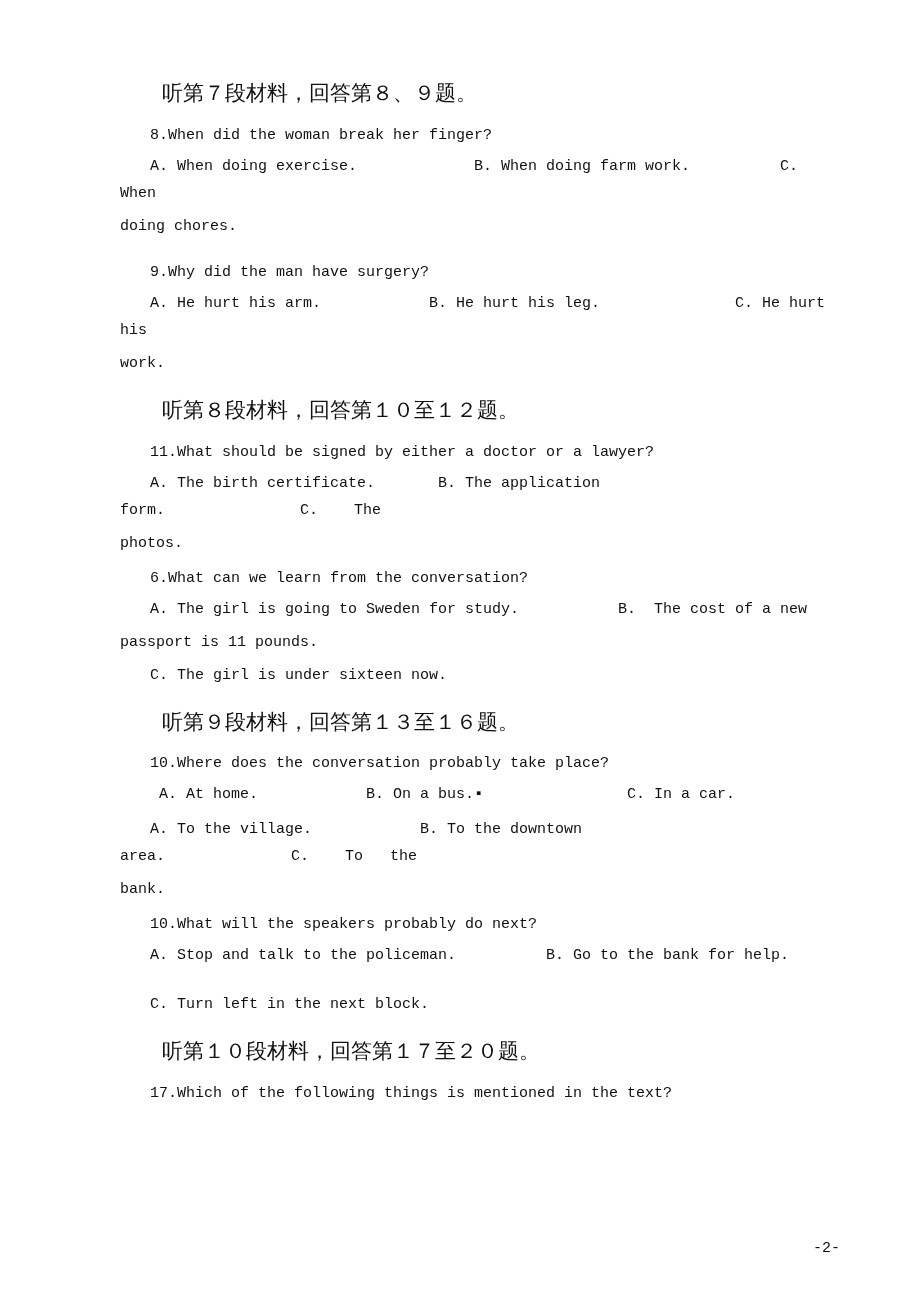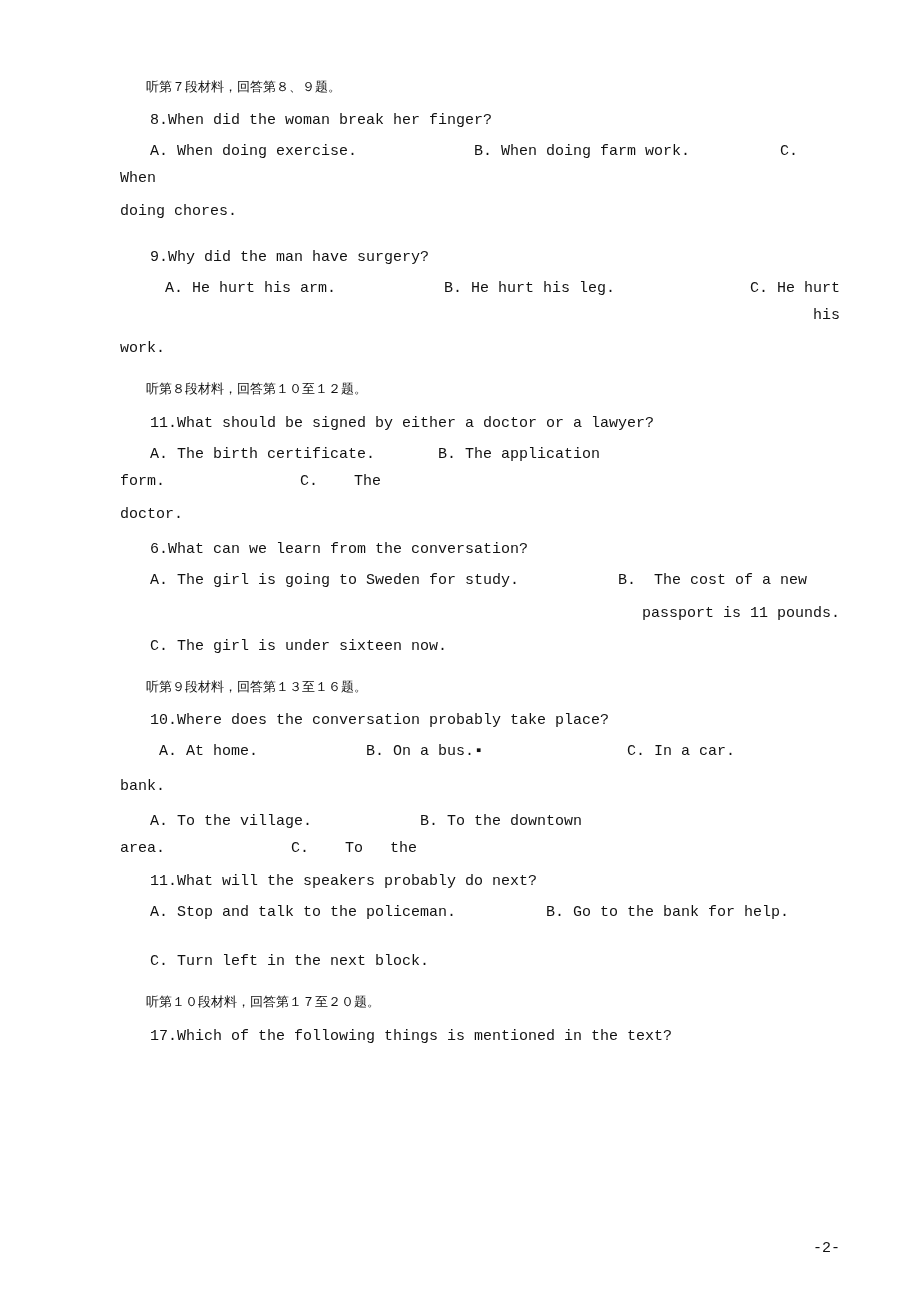--- a/index.html
+++ b/index.html
@@ -11,21 +11,21 @@
       background: #fff;
       font-family: "Courier New", Courier, monospace;
       font-size: 15px;
       color: #111;
       width: 920px;
       min-height: 1302px;
       padding: 60px 80px 60px 120px;
       line-height: 1.8;
     }
     .section-header {
-      font-size: 13px;
+      font-size: 21px;
       margin-bottom: 8px;
       margin-top: 16px;
       text-indent: 2em;
     }
     .question {
       margin-bottom: 4px;
       text-indent: 2em;
     }
   </style>
 </head>
@@ -38,65 +38,65 @@
   <div>
     <div class="question">8.When did the woman break her finger?</div>
     <div style="text-indent:2em; margin-bottom:6px;">
       <span>A. When doing exercise.&nbsp;&nbsp;&nbsp;&nbsp;&nbsp;&nbsp;&nbsp;&nbsp;&nbsp;&nbsp;&nbsp;&nbsp;&nbsp;B. When doing farm work.&nbsp;&nbsp;&nbsp;&nbsp;&nbsp;&nbsp;&nbsp;&nbsp;&nbsp;&nbsp;C.&nbsp; When</span>
     </div>
     <div style="margin-bottom:19px;">doing chores.</div>
   </div>
 
   <div>
     <div class="question">9.Why did the man have surgery?</div>
-    <div style="text-indent:2em; margin-bottom:6px;text-align:right;">
+    <div style="text-indent:2em; margin-bottom:6px;">
       <span>A. He hurt his arm.&nbsp;&nbsp;&nbsp;&nbsp;&nbsp;&nbsp;&nbsp;&nbsp;&nbsp;&nbsp;&nbsp;&nbsp;B. He hurt his leg.&nbsp;&nbsp;&nbsp;&nbsp;&nbsp;&nbsp;&nbsp;&nbsp;&nbsp;&nbsp;&nbsp;&nbsp;&nbsp;&nbsp;&nbsp;C. He hurt his</span>
     </div>
     <div style="margin-bottom:8px;">work.</div>
   </div>
 
   <div class="section-header">听第８段材料，回答第１０至１２题。</div>
 
 
   <div>
     <div class="question">11.What should be signed by either a doctor or a lawyer?</div>
     <div style="text-indent:2em; margin-bottom:6px;">
       <span>A. The birth certificate.&nbsp;&nbsp;&nbsp;&nbsp;&nbsp;&nbsp;&nbsp;B. The application form.&nbsp;&nbsp;&nbsp;&nbsp;&nbsp;&nbsp;&nbsp;&nbsp;&nbsp;&nbsp;&nbsp;&nbsp;&nbsp;&nbsp;&nbsp;C.&nbsp;&nbsp;&nbsp;&nbsp;The</span>
     </div>
-    <div style="margin-bottom:8px;">doctor.</div>
+    <div style="margin-bottom:8px;">photos.</div>
   </div>
 
   <div>
     <div class="question">6.What can we learn from the conversation?</div>
     <div style="text-indent:2em; margin-bottom:6px;">
       <span>A. The girl is going to Sweden for study.&nbsp;&nbsp;&nbsp;&nbsp;&nbsp;&nbsp;&nbsp;&nbsp;&nbsp;&nbsp;&nbsp;B.&nbsp; The cost of a new</span>
     </div>
-    <div style="margin-bottom:6px;text-align:right;">passport is 11 pounds.</div>
+    <div style="margin-bottom:6px;">passport is 11 pounds.</div>
     <div style="text-indent:2em; margin-bottom:8px;">C. The girl is under sixteen now.</div>
   </div>
 
   <div class="section-header">听第９段材料，回答第１３至１６题。</div>
 
   <div>
     <div class="question">10.Where does the conversation probably take place?</div>
     <div style="text-indent:2em; margin-bottom:8px;">
       <span>&nbsp;A. At home.&nbsp;&nbsp;&nbsp;&nbsp;&nbsp;&nbsp;&nbsp;&nbsp;&nbsp;&nbsp;&nbsp;&nbsp;B. On a bus.▪&nbsp;&nbsp;&nbsp;&nbsp;&nbsp;&nbsp;&nbsp;&nbsp;&nbsp;&nbsp;&nbsp;&nbsp;&nbsp;&nbsp;&nbsp;&nbsp;C. In a car.</span>
     </div>
   </div>
 
   <div>
-    <div style="margin-bottom:8px;">bank.</div>
     <div style="text-indent:2em; margin-bottom:6px;">
       <span>A. To the village.&nbsp;&nbsp;&nbsp;&nbsp;&nbsp;&nbsp;&nbsp;&nbsp;&nbsp;&nbsp;&nbsp;&nbsp;B. To the downtown area.&nbsp;&nbsp;&nbsp;&nbsp;&nbsp;&nbsp;&nbsp;&nbsp;&nbsp;&nbsp;&nbsp;&nbsp;&nbsp;&nbsp;C.&nbsp;&nbsp;&nbsp;&nbsp;To&nbsp;&nbsp;&nbsp;the</span>
     </div>
+    <div style="margin-bottom:8px;">bank.</div>
   </div>
 
 
   <div>
-    <div class="question">11.What will the speakers probably do next?</div>
+    <div class="question">10.What will the speakers probably do next?</div>
     <div style="text-indent:2em; margin-bottom:22px;">
       <span>A. Stop and talk to the policeman.&nbsp;&nbsp;&nbsp;&nbsp;&nbsp;&nbsp;&nbsp;&nbsp;&nbsp;&nbsp;B. Go to the bank for help.</span>
     </div>
     <div style="text-indent:2em; margin-bottom:8px;">C. Turn left in the next block.</div>
   </div>
 
   <div class="section-header">听第１０段材料，回答第１７至２０题。</div>
 
   <div>
     <div class="question">17.Which of the following things is mentioned in the text?</div>

